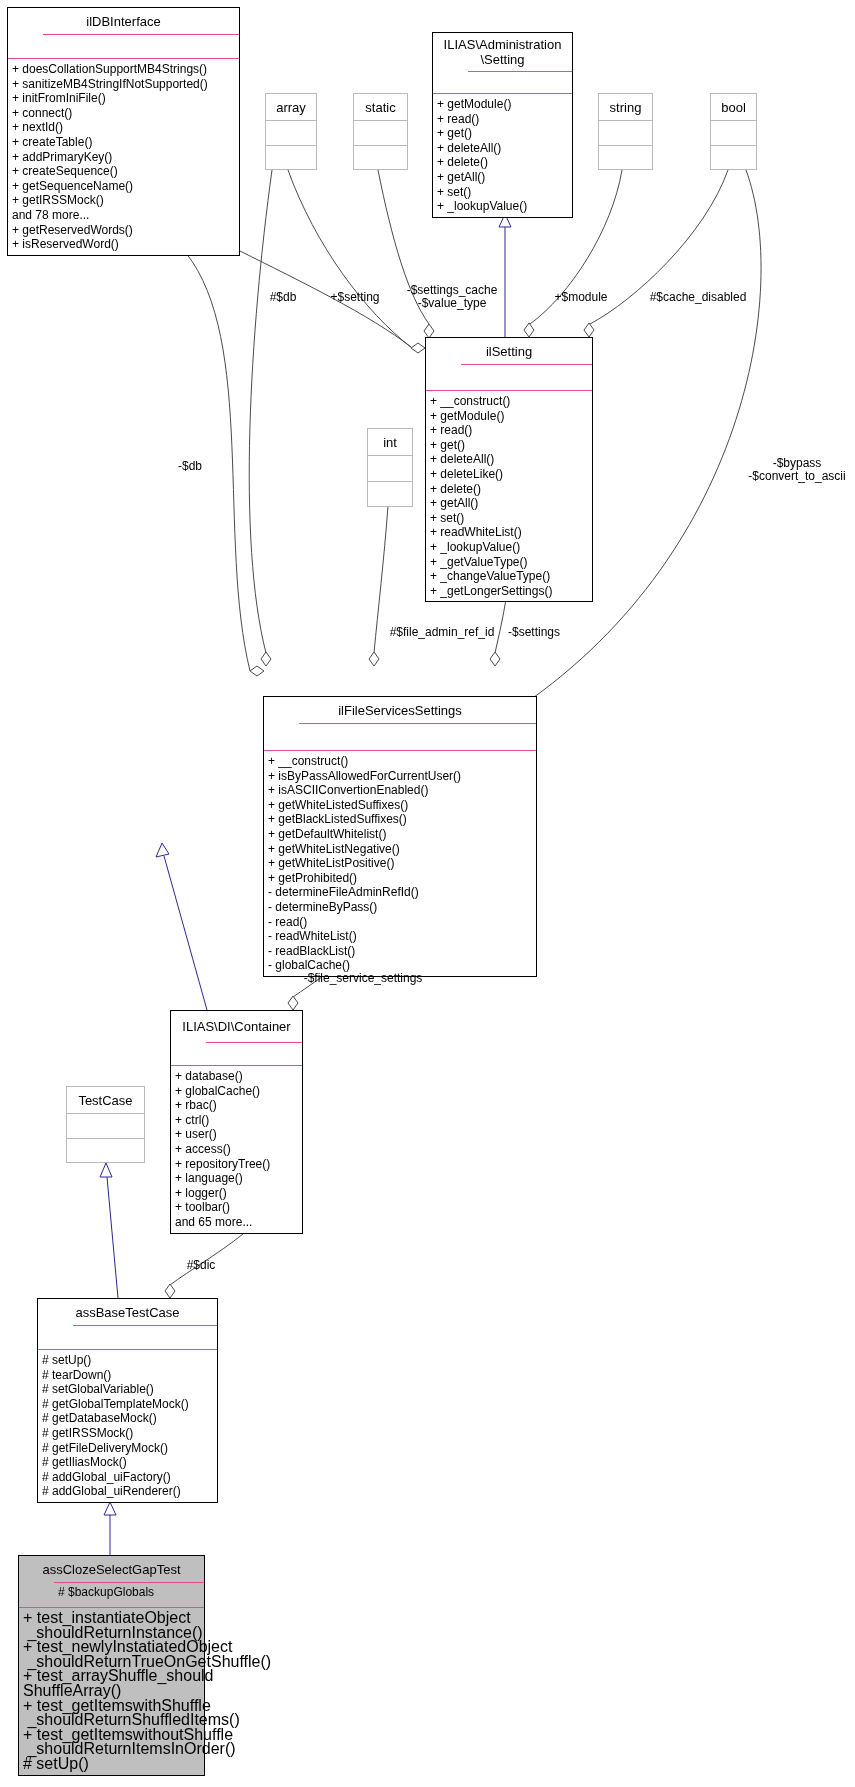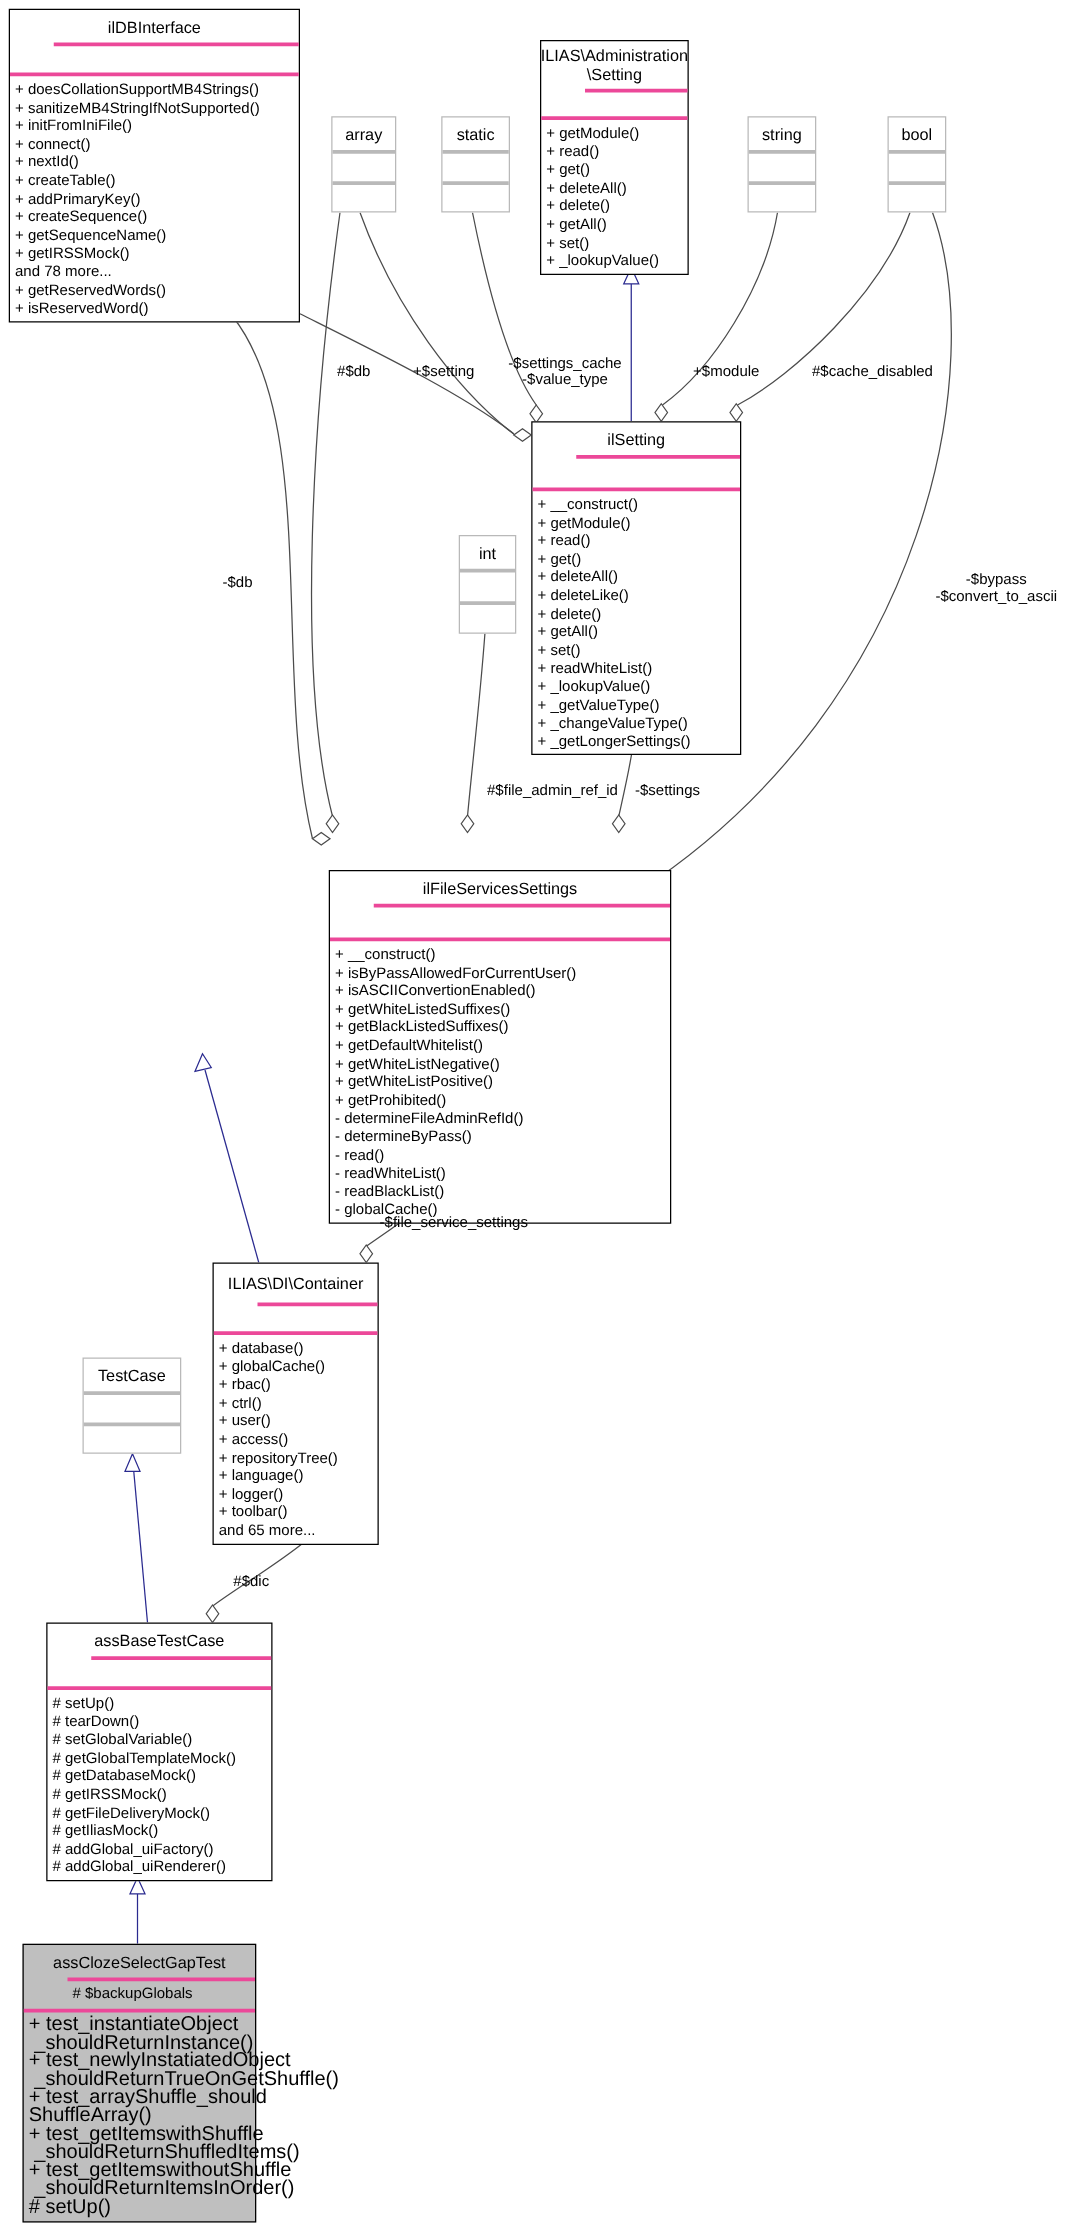--- a/index.html
+++ b/index.html
@@ -4,21 +4,21 @@
 <style>
   html,body{margin:0;padding:0;background:#fff;}
   body{font-family:"Liberation Sans", sans-serif;color:#000;}
   .canvas{position:relative;width:855px;height:1787px;background:#fff;overflow:hidden;}
   svg.edges{position:absolute;left:0;top:0;}
   .uml{position:absolute;background:#fff;border:1px solid #000;box-sizing:border-box;}
   .uml.ext{border-color:#b9b9b9;}
   .uml.hl{background:#bfbfbf;}
   .t{display:flex;align-items:center;justify-content:center;text-align:center;
      font-size:13px;line-height:15px;white-space:pre-line;}
-  .sec{border-top:3px solid #ec4899;box-sizing:border-box;}
+  .sec{border-top:1px solid #ec4899;box-sizing:border-box;}
   .ext .sec{border-top-color:#b9b9b9;}
   .m{padding:3px 4px;}
   .m .line{font-size:12px;line-height:14.6px;white-space:pre;}
   .sm .line{font-size:16px;}
   .a{padding:2px 4px;margin-left:35px;}
   .a .line{font-size:12px;line-height:14.6px;white-space:pre;}
   .elabel{position:absolute;transform:translate(-50%,-50%);text-align:center;
           font-size:12px;line-height:12.6px;white-space:pre-line;}
 </style>
 </head>
@@ -81,21 +81,21 @@
         <div class="line">+ addPrimaryKey()</div>
         <div class="line">+ createSequence()</div>
         <div class="line">+ getSequenceName()</div>
         <div class="line">+ getIRSSMock()</div>
         <div class="line">and 78 more...</div>
         <div class="line">+ getReservedWords()</div>
         <div class="line">+ isReservedWord()</div>
       </div>
   </div>
 
-  <div class="uml" style="left:432px;top:32px;width:119px">
+  <div class="uml" style="left:432px;top:32px;width:141px">
     <div class="t" style="height:38px">ILIAS\Administration
 \Setting</div>
     <div class="sec a" style="height:22px"></div>
     <div class="sec m">
         <div class="line">+ getModule()</div>
         <div class="line">+ read()</div>
         <div class="line">+ get()</div>
         <div class="line">+ deleteAll()</div>
         <div class="line">+ delete()</div>
         <div class="line">+ getAll()</div>

